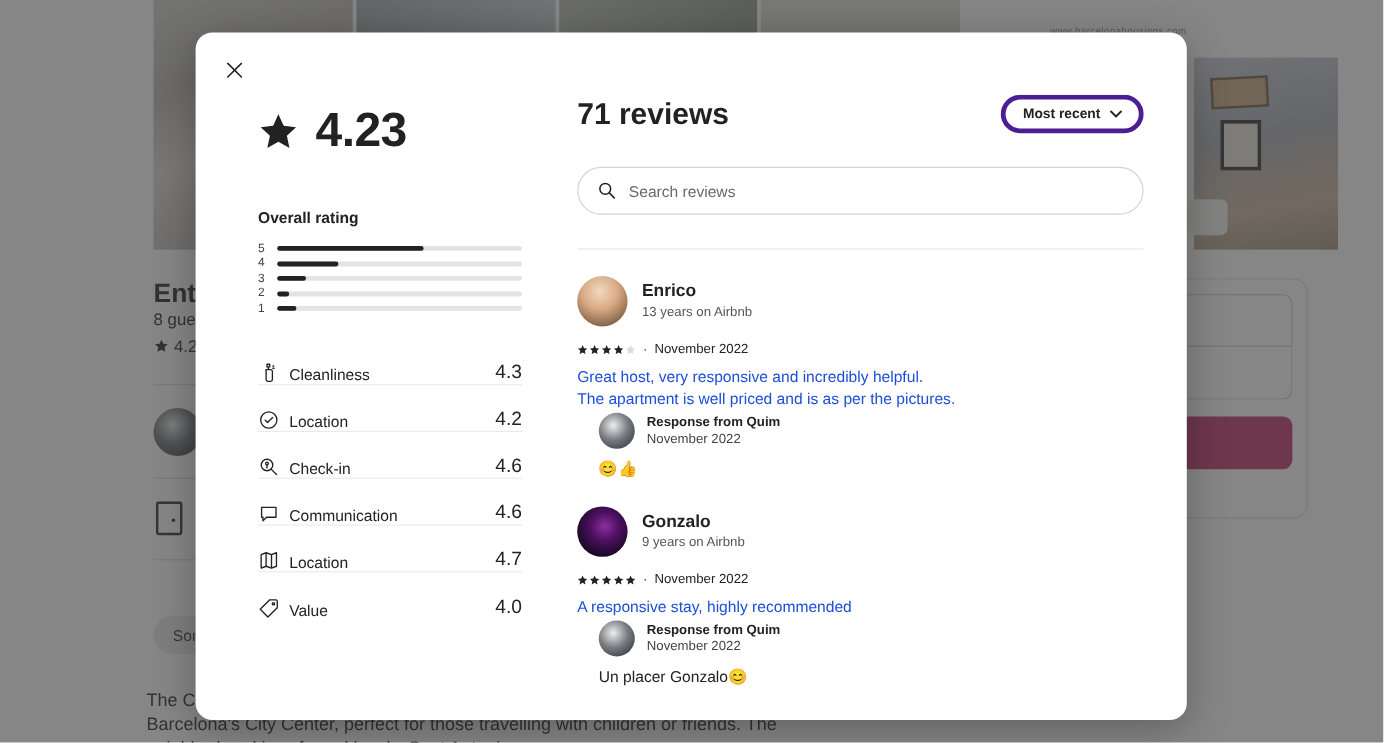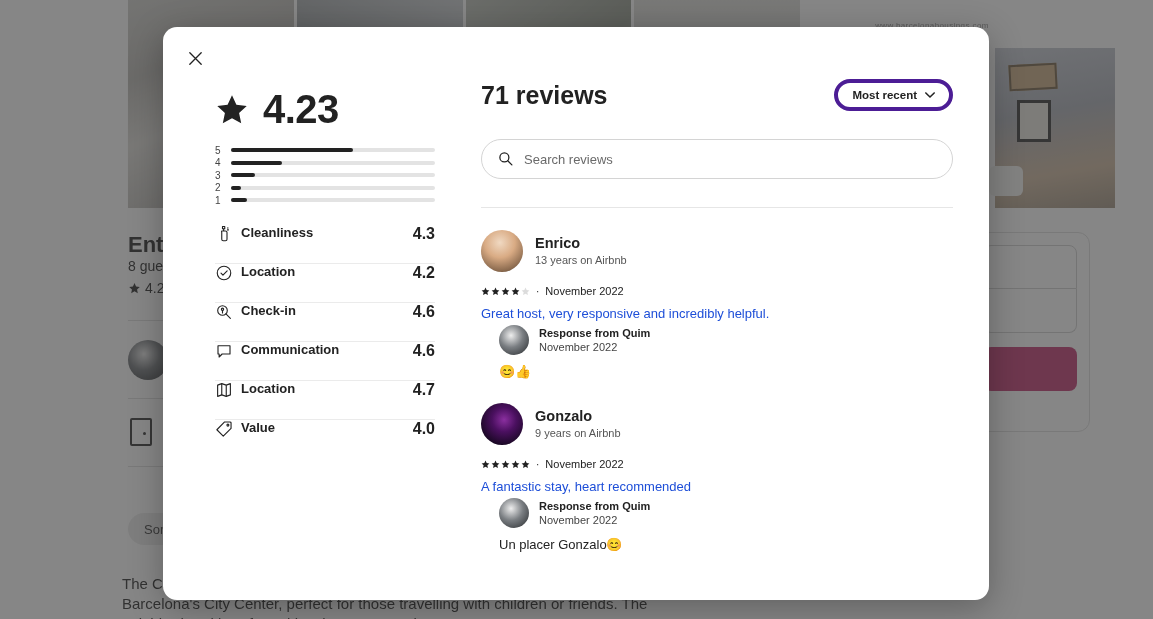--- a/index.html
+++ b/index.html
@@ -81,21 +81,21 @@
 
   .overall-label { margin-top:42px; font-size:13px; font-weight:600; color:#222; }
 
   .bars { margin-top:12px; }
   .bar-row { display:flex; align-items:center; gap:8px; height:12.5px; }
   .bar-row .lbl { width:8px; font-size:10px; color:#444; text-align:left; }
   .bar-track { position:relative; flex:1; height:4px; background:#e3e3e3; border-radius:2px; }
   .bar-fill { position:absolute; left:0; top:0; height:4px; background:#222; border-radius:2px; }
 
   .cats { margin-top:18px; }
-  .cat-row { display:flex; align-items:flex-start; height:39px; border-bottom:1px solid #ebebeb;font-weight:bold; }
+  .cat-row { display:flex; align-items:flex-end; height:39px; border-bottom:1px solid #ebebeb; }
   .cat-row:last-child { border-bottom:none; }
   .cat-ico { width:26px; flex:none; display:flex; align-items:center; color:#222; }
   .cat-ico svg { width:18px; height:18px; }
   .cat-name { flex:1; font-size:13px; color:#222; }
   .cat-val { font-size:16px; color:#222; }
 
   
   .right-col { flex:1; padding-left:28px; padding-right:36px; overflow:hidden; }
   .rev-head { display:flex; align-items:center; justify-content:space-between; }
   .rev-count { font-size:25px; font-weight:700; color:#222; }
@@ -210,20 +210,21 @@
 
       <div class="left-col">
 
         <div class="big-score">
           <svg class="star" viewBox="0 0 24 24">
             <path fill="#222" d="M12 1.6l3.1 6.7 7.3.9-5.4 5 1.5 7.2L12 17.8 5.5 21.4 7 14.2l-5.4-5 7.3-.9z"></path>
           </svg>
           <div class="num">4.23</div>
         </div>
 
+        <div class="overall-label">Overall rating</div>
 
         <div class="bars">
             <div class="bar-row">
               <div class="lbl">5</div>
               <div class="bar-track">
                 <div class="bar-fill" style="width:60%"></div>
               </div>
             </div>
             <div class="bar-row">
               <div class="lbl">4</div>
@@ -365,20 +366,21 @@
                   </svg>
                   <svg viewBox="0 0 24 24">
                     <path fill="#dcdcdc" d="M12 1.6l3.1 6.7 7.3.9-5.4 5 1.5 7.2L12 17.8 5.5 21.4 7 14.2l-5.4-5 7.3-.9z"></path>
                   </svg>
                 </span>
                 <span class="dot">·</span>
                 <span class="rev-date">November 2022</span>
               </div>
               <div class="rev-text">
                 <div>Great host, very responsive and incredibly helpful.</div>
+                <div>The apartment is well priced and is as per the pictures.</div>
               </div>
               <div class="host-resp">
                 <div class="host-resp-head">
                   <div class="rev-avatar av-host"></div>
                   <div>
                     <div class="host-resp-name">Response from Quim</div>
                     <div class="host-resp-date">November 2022</div>
                   </div>
                 </div>
                 <div class="host-resp-text">😊👍</div>
@@ -407,21 +409,21 @@
                     <path fill="#222" d="M12 1.6l3.1 6.7 7.3.9-5.4 5 1.5 7.2L12 17.8 5.5 21.4 7 14.2l-5.4-5 7.3-.9z"></path>
                   </svg>
                   <svg viewBox="0 0 24 24">
                     <path fill="#222" d="M12 1.6l3.1 6.7 7.3.9-5.4 5 1.5 7.2L12 17.8 5.5 21.4 7 14.2l-5.4-5 7.3-.9z"></path>
                   </svg>
                 </span>
                 <span class="dot">·</span>
                 <span class="rev-date">November 2022</span>
               </div>
               <div class="rev-text">
-                <div>A fantastic stay, heart recommended</div>
+                <div>A responsive stay, highly recommended</div>
               </div>
               <div class="host-resp">
                 <div class="host-resp-head">
                   <div class="rev-avatar av-host"></div>
                   <div>
                     <div class="host-resp-name">Response from Quim</div>
                     <div class="host-resp-date">November 2022</div>
                   </div>
                 </div>
                 <div class="host-resp-text">Un placer Gonzalo😊</div>

